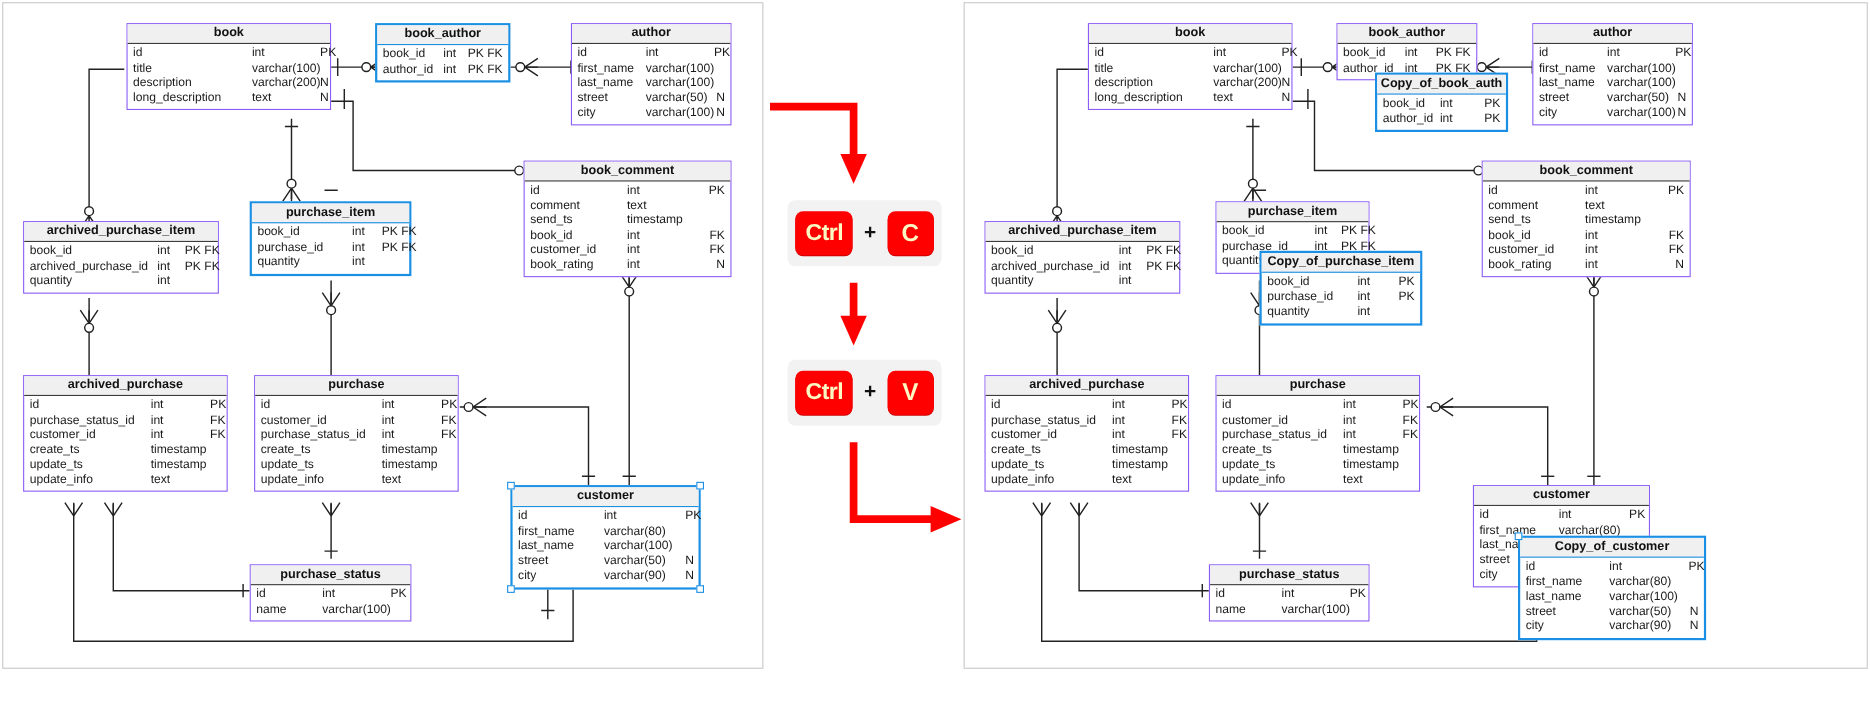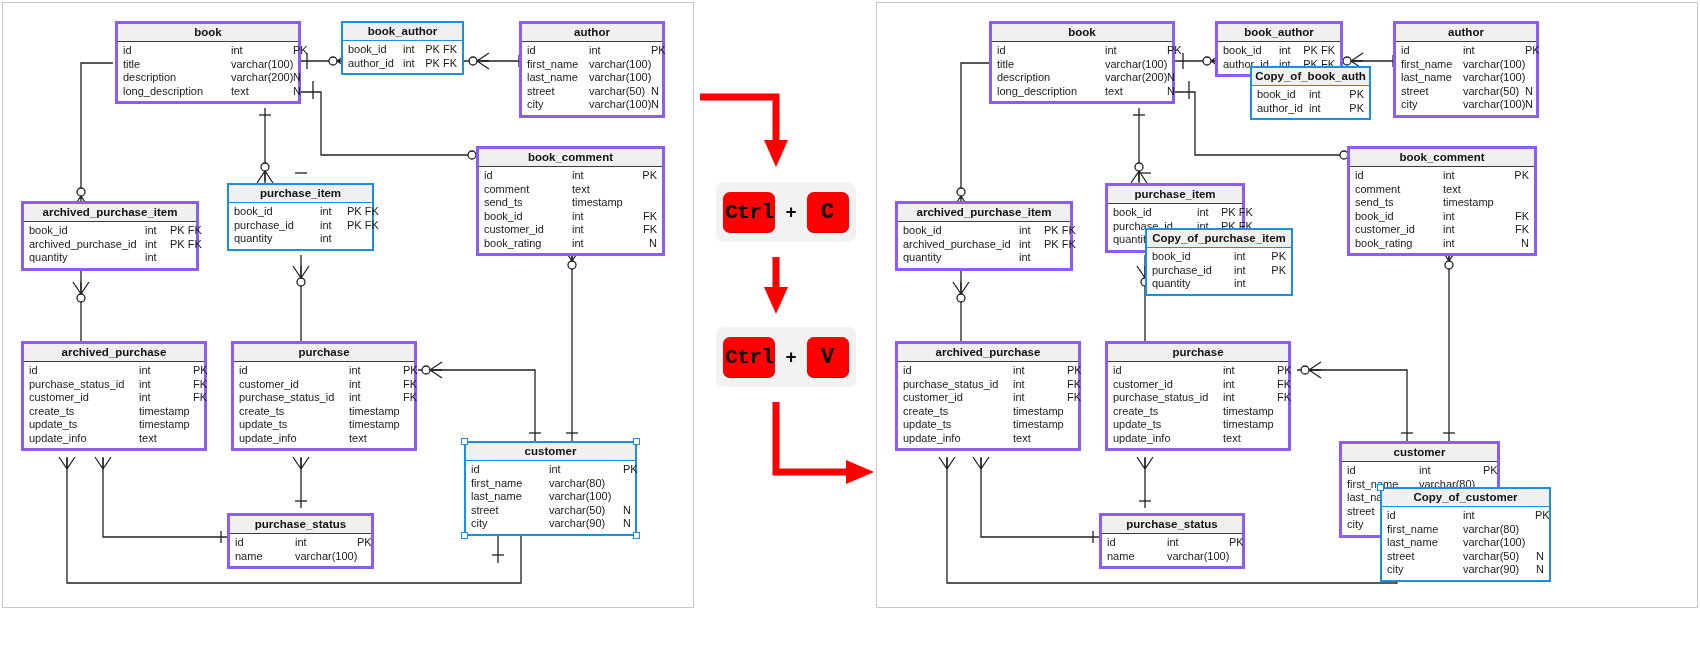--- a/index.html
+++ b/index.html
@@ -4,43 +4,43 @@
 <style>
   html,body{margin:0;padding:0;background:#ffffff;}
   body{font-family:"Liberation Sans",sans-serif;}
   #shot{position:relative;width:1700px;height:659px;background:#ffffff;overflow:hidden;}
 
   .panel{position:absolute;top:2px;height:604px;border:1px solid #c8c8c8;background:#fff;overflow:hidden;}
   #panel-left{left:2px;width:690px;}
   #panel-right{left:876px;width:820px;}
 
   
-  .tbl{position:absolute;background:#ffffff;border:3px solid #8b5cf6;box-sizing:border-box;}
+  .tbl{position:absolute;background:#ffffff;border:1px solid #8b5cf6;box-sizing:border-box;}
   .tbl.sel{border:2px solid #1a8fe3;}
   .tbl .hd{background:#f0f0f0;border-bottom:1px solid #3c3c3c;text-align:center;
            font-size:11.5px;font-weight:bold;color:#111;line-height:17px;height:17px;}
   .tbl.sel .hd{border-bottom:1px solid #1a8fe3;}
   .tbl .bd{padding:2px 0 3px 0;}
   .row{display:flex;font-size:11px;color:#1a1a1a;line-height:13.5px;height:13.5px;white-space:nowrap;}
   .c1{padding-left:5px;flex:0 0 auto;}
   .c2{flex:0 0 auto;}
   .c3{flex:1 1 auto;text-align:right;padding-right:5px;}
 
   
   .lines{position:absolute;left:0;top:0;width:100%;height:100%;pointer-events:none;}
 
   
   .hdl{position:absolute;width:7px;height:7px;background:#ffffff;border:1.5px solid #1a8fe3;box-sizing:border-box;}
 
   
   #mid{position:absolute;left:694px;top:2px;width:180px;height:604px;}
   .keybox{position:absolute;background:#f2f2f2;border-radius:7px;display:flex;align-items:center;
           justify-content:center;gap:10px;}
-  .key{background:#ff0000;color:#000000;border-radius:7px;font-weight:bold;
-       display:flex;align-items:center;justify-content:center;box-shadow:0 1px 0 #cc0000;font-family:Liberation Mono, monospace;}
+  .key{background:#ff0000;color:#fef9c3;border-radius:7px;font-weight:bold;
+       display:flex;align-items:center;justify-content:center;box-shadow:0 1px 0 #cc0000;}
   .key.ctrl{width:52px;height:40px;font-size:21px;letter-spacing:-0.5px;}
   .key.ltr{width:42px;height:40px;font-size:22px;}
   .plus{font-size:19px;font-weight:bold;color:#111;}
 </style>
 </head>
 <body>
 
 <div id="shot">
 
   <div class="panel" id="panel-left">

